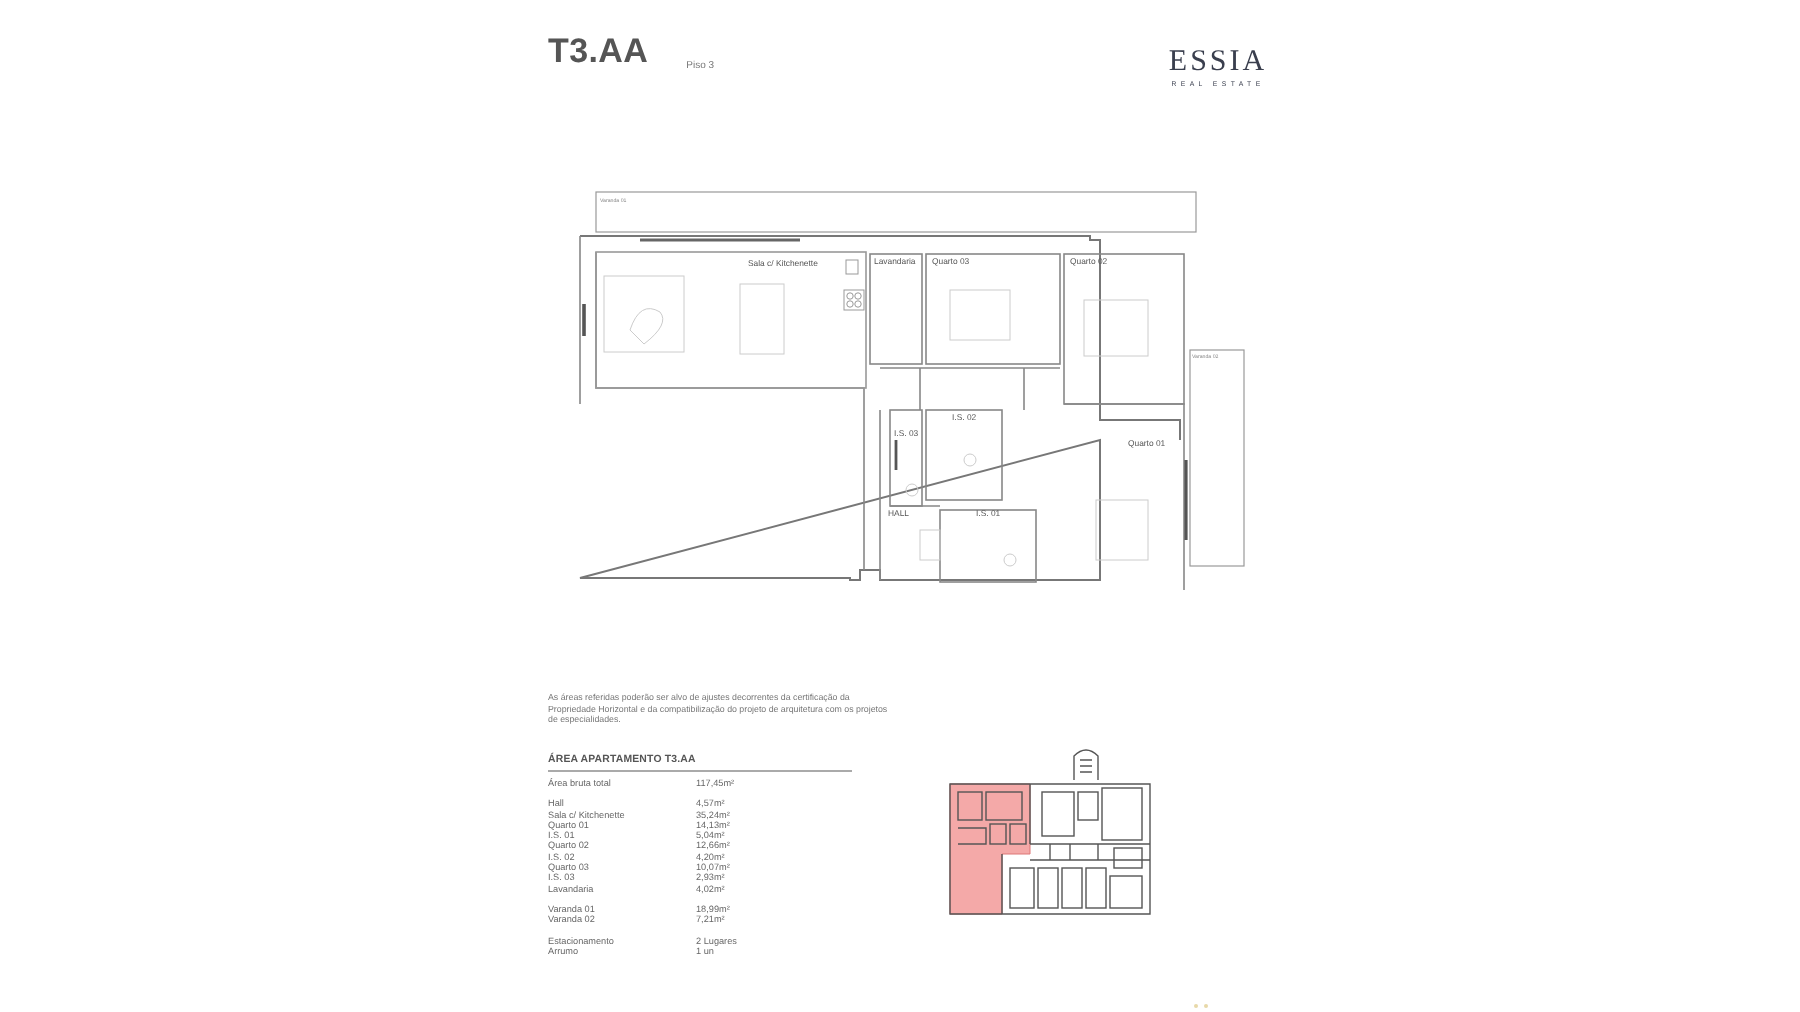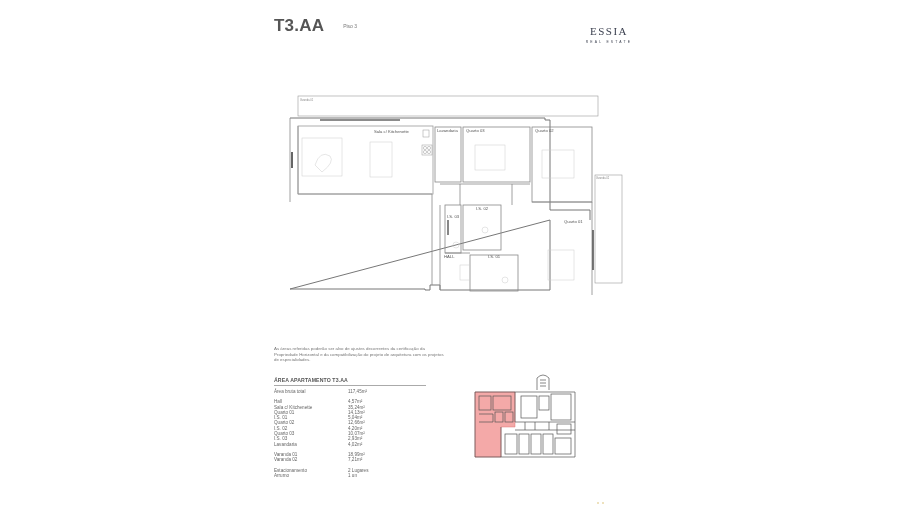--- a/index.html
+++ b/index.html
@@ -1,26 +1,26 @@
 <!DOCTYPE html>
 <html><head>
 <meta charset="utf-8">
 <style>
   * { margin: 0; padding: 0; box-sizing: border-box; }
   html, body { width: 900px; height: 506px; background: #ffffff; overflow: hidden; }
   body { font-family: "Liberation Sans", sans-serif; color: #555; position: relative; }
 
   .page { position: absolute; left: 0; top: 0; width: 900px; height: 506px; background: #fff; }
 
-  .title-wrap { position: absolute; left: 274px; top: 16px; display: flex; align-items: center; gap: 19px; }
+  .title-wrap { position: absolute; left: 274px; top: 16px; display: flex; align-items: flex-end; gap: 19px; }
   .title { font-family: "Liberation Sans", sans-serif; font-weight: 700; font-size: 17px; color: #555; letter-spacing: 0.2px; }
   .subtitle { font-size: 5px; color: #777; }
 
   .logo { position: absolute; left: 584px; top: 24px; width: 50px; text-align: center; }
-  .logo-main { font-family: "Liberation Serif", serif; font-size: 11px; letter-spacing: 1.5px; color: #3a3f4e; line-height: 14px; }
+  .logo-main { font-family: "Liberation Serif", serif; font-size: 15px; letter-spacing: 1.5px; color: #3a3f4e; line-height: 14px; }
   .logo-sub { font-family: "Liberation Sans", sans-serif; font-size: 3.4px; letter-spacing: 2.2px; color: #3a3f4e; margin-top: 2px; }
 
   .plan { position: absolute; left: 280px; top: 90px; width: 350px; height: 215px; }
   .plan svg { width: 100%; height: 100%; }
   .room-label { font-family: "Liberation Sans", sans-serif; font-size: 4.2px; fill: #555; }
   .tiny-label { font-family: "Liberation Sans", sans-serif; font-size: 2.6px; fill: #888; }
 
   .disclaimer { position: absolute; left: 274px; top: 346px; width: 170px; font-size: 4.4px; line-height: 5.6px; color: #777; }
 
   .area-section { position: absolute; left: 274px; top: 377px; width: 152px; }

